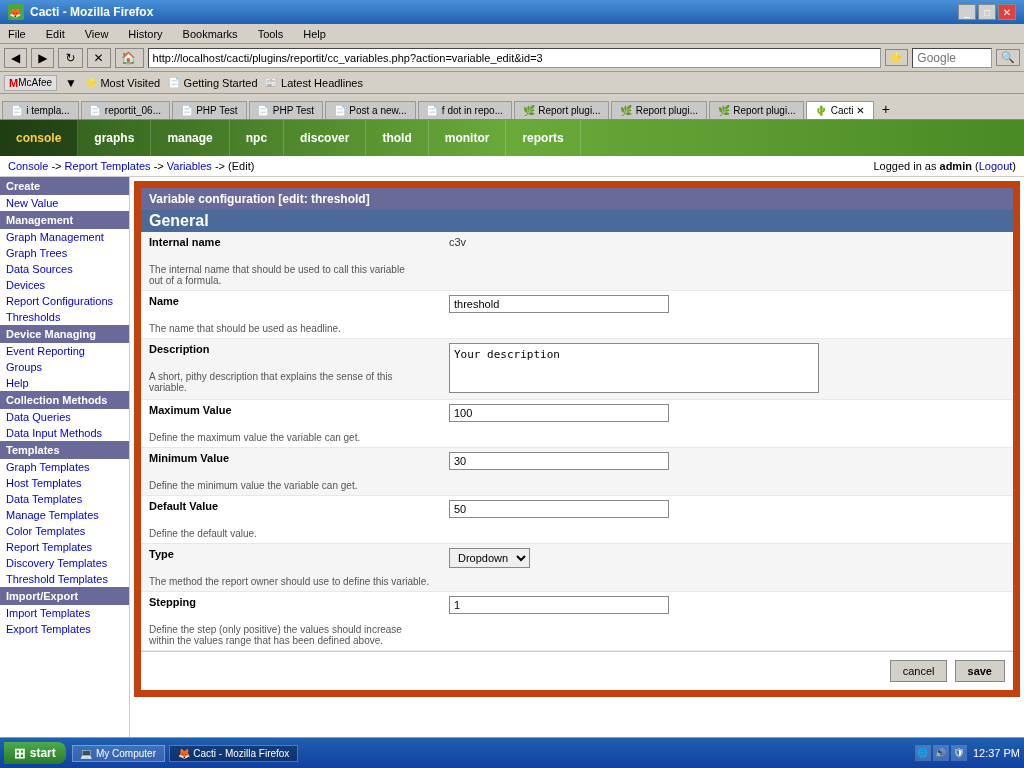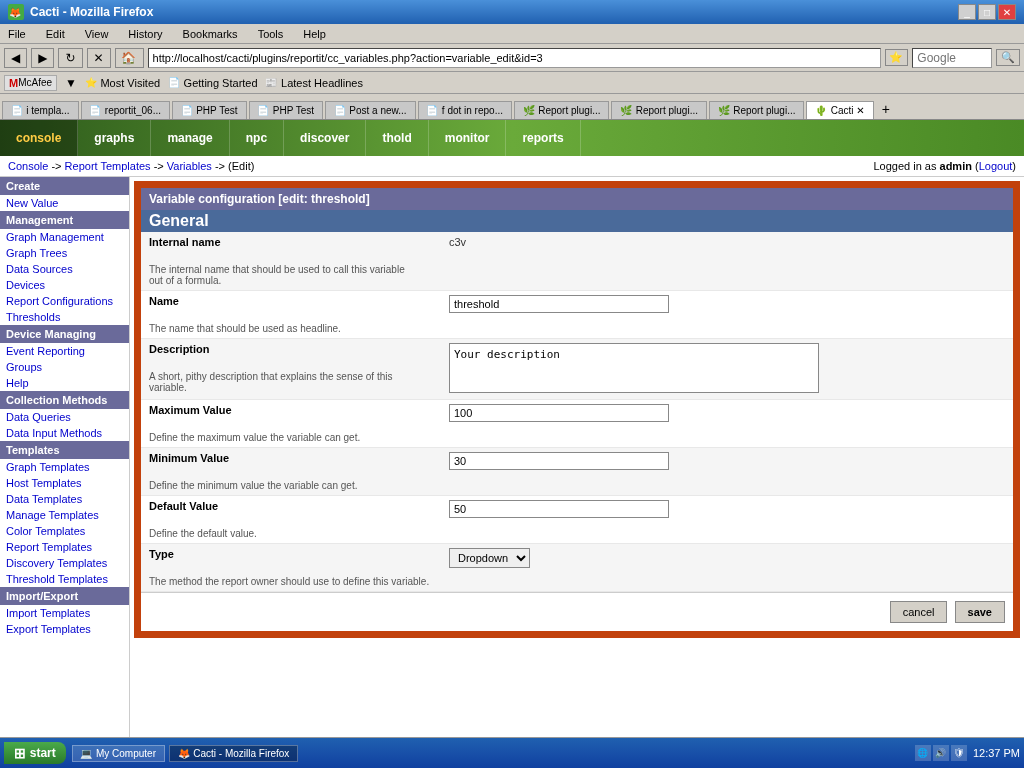--- a/index.html
+++ b/index.html
@@ -490,20 +490,29 @@
           </td>
           <td class="value-col">
             <select class="form-select">
               <option selected="">Dropdown</option>
               <option>Input</option>
               <option>Checkbox</option>
             </select>
           </td>
         </tr>
 
+        <tr>
+          <td class="label-col">
+            <div class="field-label">Stepping</div>
+            <div class="field-desc">Define the step (only positive) the values should increase<br>within the values range that has been defined above.</div>
+          </td>
+          <td class="value-col">
+            <input class="form-input" type="text" value="1" style="">
+          </td>
+        </tr>
       </tbody>
         </table>
 
       <div class="buttons-row">
         <button class="btn">cancel</button>
         <button class="btn" style="font-weight:bold;">save</button>
       </div>
     </div>
   </div>
 </div>

